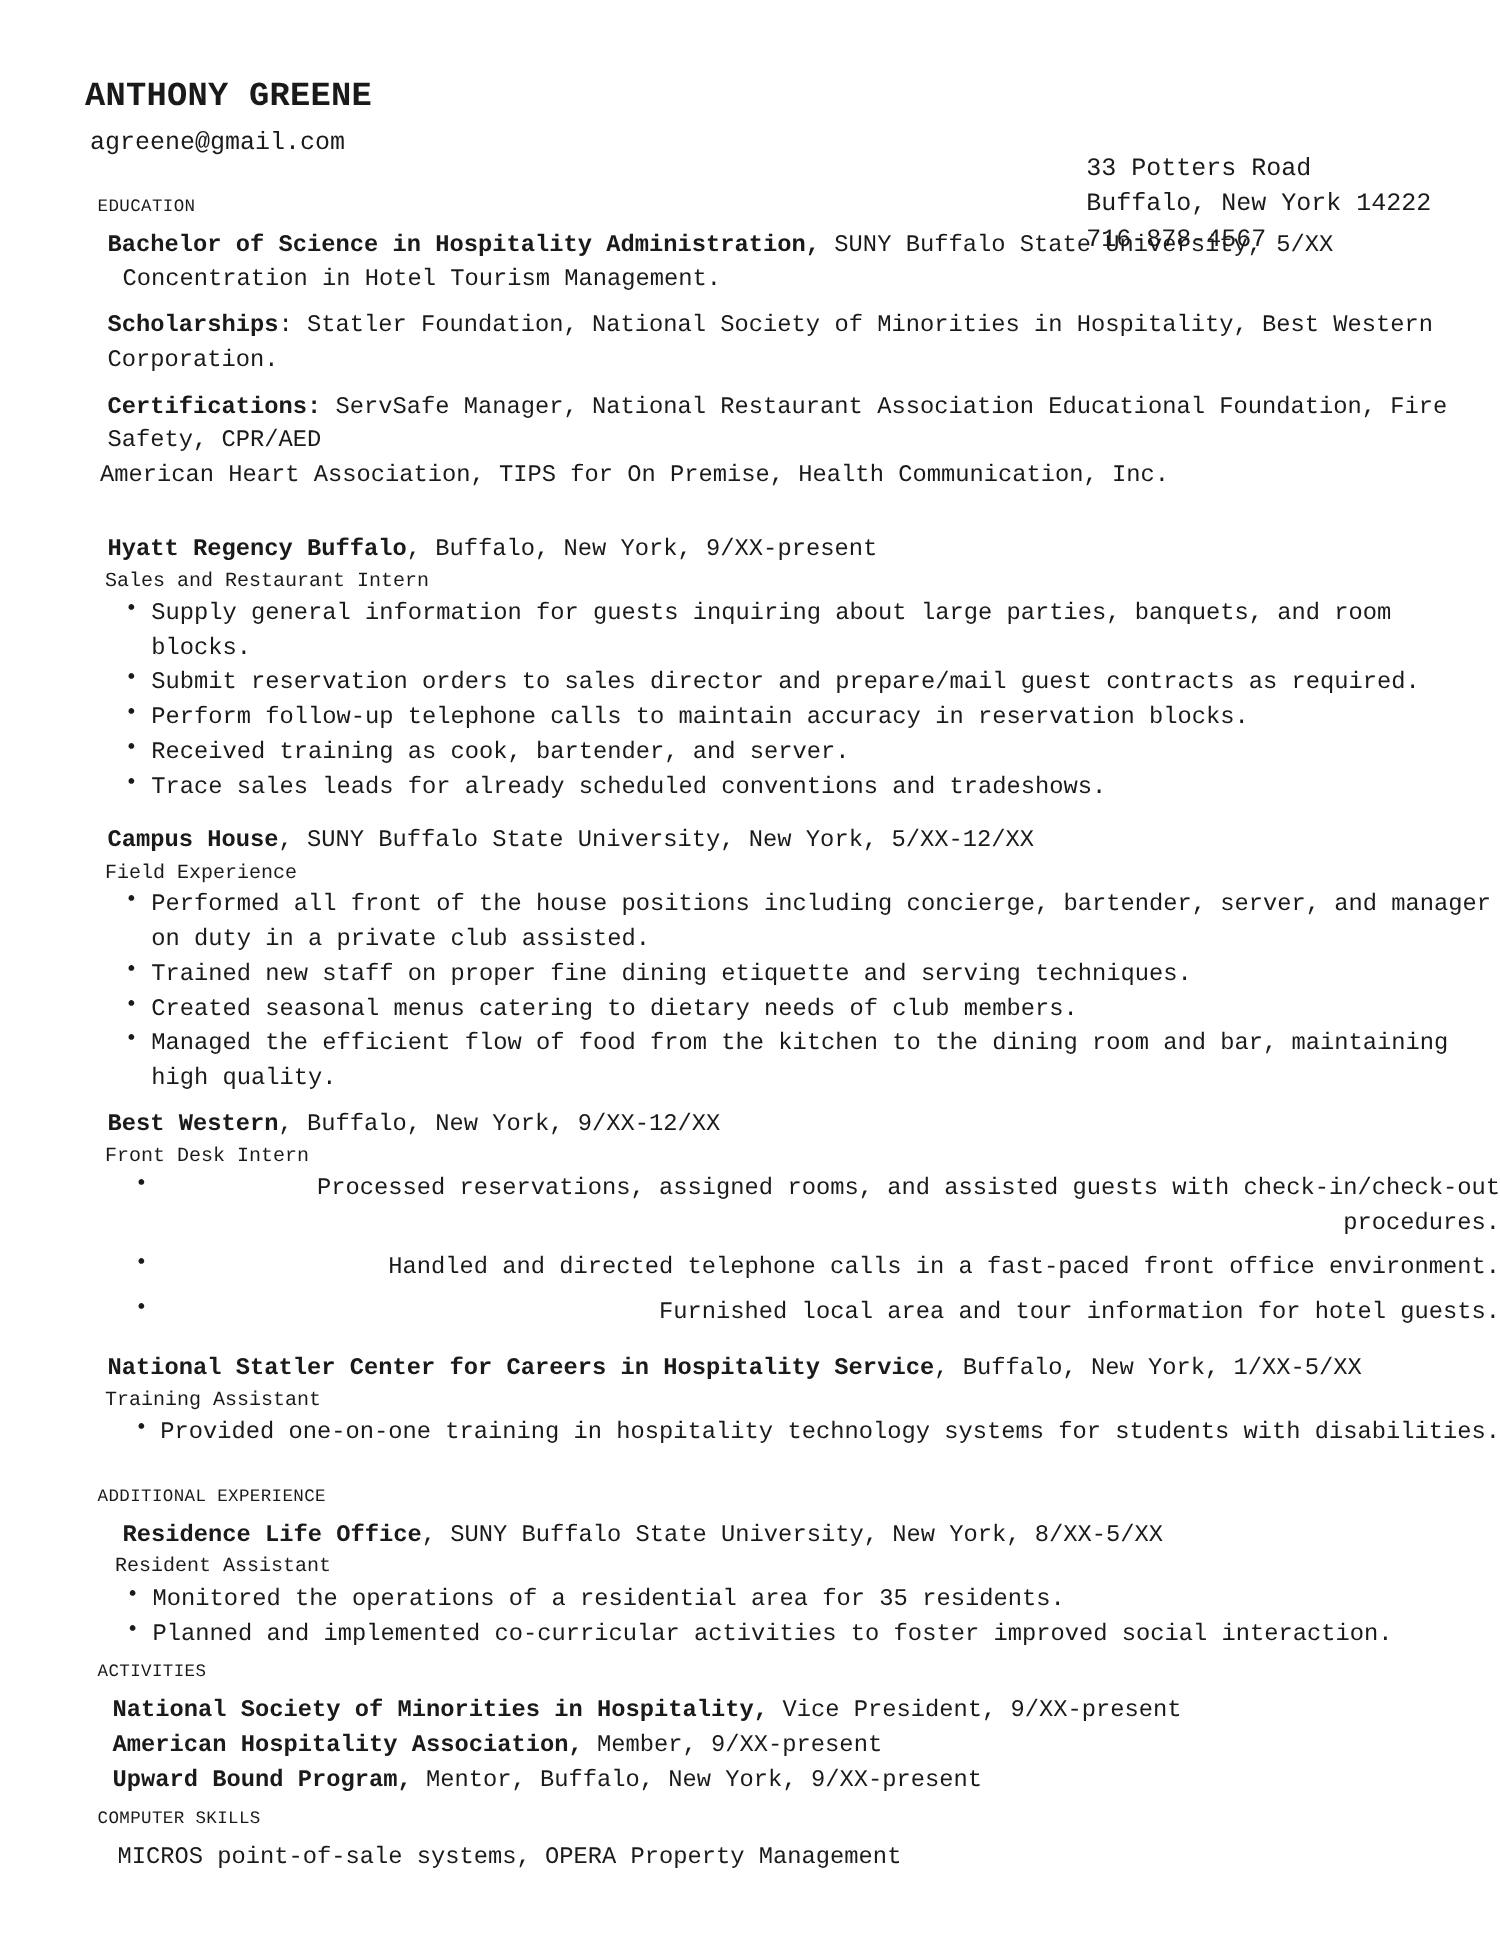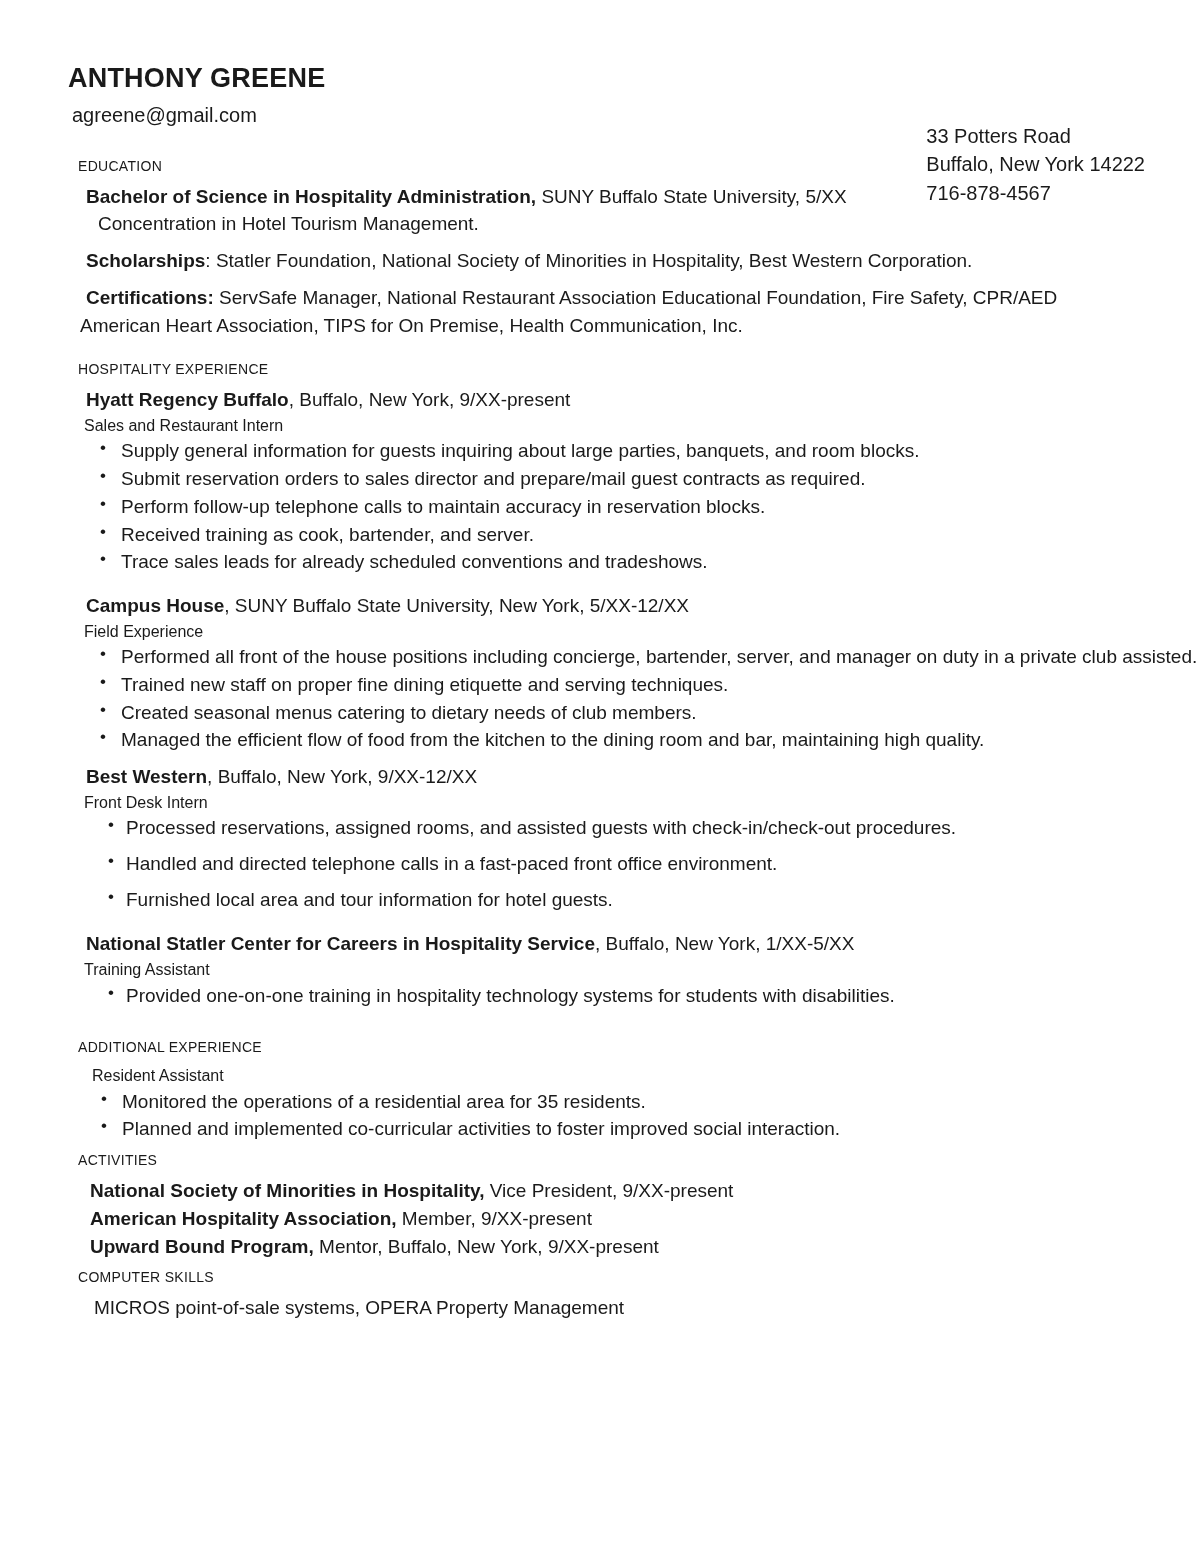--- a/index.html
+++ b/index.html
@@ -14,20 +14,21 @@
     color: #1a1a1a;
     -webkit-font-smoothing: antialiased;
   }
   .page {
     position: relative;
     width: 1200px;
     height: 1510px;
     box-sizing: border-box;
     padding: 0;
     overflow: hidden;
+    font-family: Liberation Mono, monospace;
   }
 
   
   .header { position: relative; padding-top: 64px; }
   .name {
     font-size: 27px;
     font-weight: bold;
     letter-spacing: 0.2px;
     margin-left: 68px;
     line-height: 1.1;
@@ -96,21 +97,21 @@
     font-size: 17px;
   }
   
   ul.b-a { margin-left: 100px; }
   ul.b-a li { padding-left: 21px; }
   ul.b-b { margin-left: 108px; }
   ul.b-b li { padding-left: 18px; }
   ul.b-c { margin-left: 101px; }
   ul.b-c li { padding-left: 21px; }
 
-  ul.loose li { margin-bottom: 8px; }
+  ul.loose li { margin-bottom: 8px; text-align: right; }
 
   .sp-s { height: 16px; }
   .sp-m { height: 22px; }
   .sp-l { height: 30px; }
   .sp-xs { height: 9px; }
 </style>
 </head>
 <body>
 
 <div class="page">
@@ -141,21 +142,20 @@
     <div class="sp-xs"></div>
     <div class="entry-title">
       <b>Certifications:</b><span> ServSafe Manager, National Restaurant Association Educational Foundation, Fire Safety, CPR/AED</span>
     </div>
     <div class="plain-line">American Heart Association, TIPS for On Premise, Health Communication, Inc.</div>
   </div>
 
   <div class="sp-m"></div>
 
   <div class="section">
-    <div class="section-title">HOSPITALITY EXPERIENCE</div>
     <div class="sp-xs"></div>
 
     <div>
       <div class="entry-title">
         <b>Hyatt Regency Buffalo</b><span>, Buffalo, New York, 9/XX-present</span>
       </div>
       <div class="entry-sub">Sales and Restaurant Intern</div>
       <ul class="bullets b-a">
         <li>Supply general information for guests inquiring about large parties, banquets, and room blocks.</li>
         <li>Submit reservation orders to sales director and prepare/mail guest contracts as required.</li>
@@ -205,20 +205,23 @@
         <li>Provided one-on-one training in hospitality technology systems for students with disabilities.</li>
       </ul>
     </div>
   </div>
 
   <div class="sp-m"></div>
 
   <div class="section">
     <div class="section-title">ADDITIONAL EXPERIENCE</div>
     <div class="sp-xs"></div>
+    <div class="indent-sub">
+      <b>Residence Life Office</b><span>, SUNY Buffalo State University, New York, 8/XX-5/XX</span>
+    </div>
     <div class="entry-sub" style="margin-left:92px;">Resident Assistant</div>
     <ul class="bullets b-c">
       <li>Monitored the operations of a residential area for 35 residents.</li>
       <li>Planned and implemented co-curricular activities to foster improved social interaction.</li>
     </ul>
   </div>
 
   <div class="sp-xs"></div>
 
   <div class="section">

